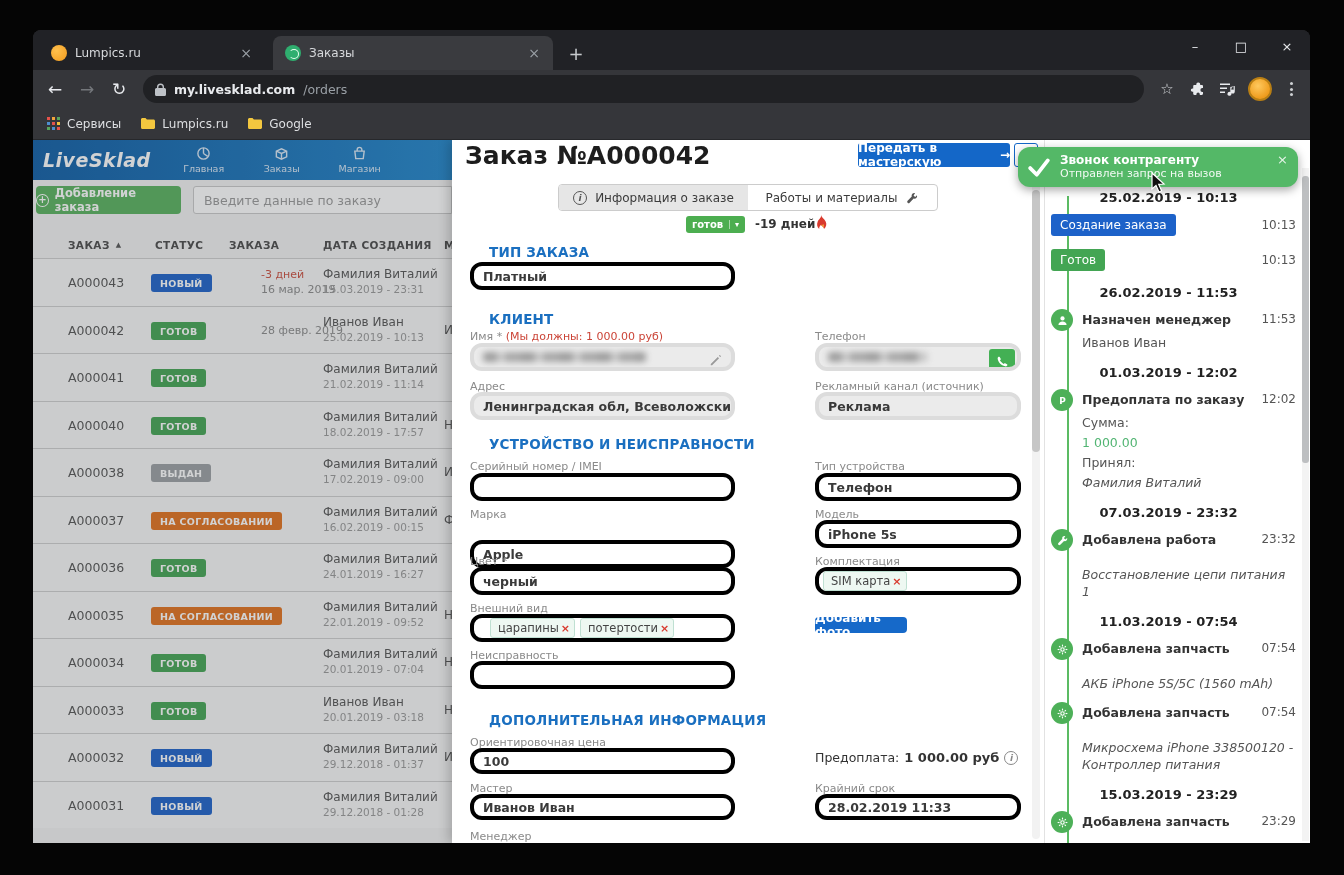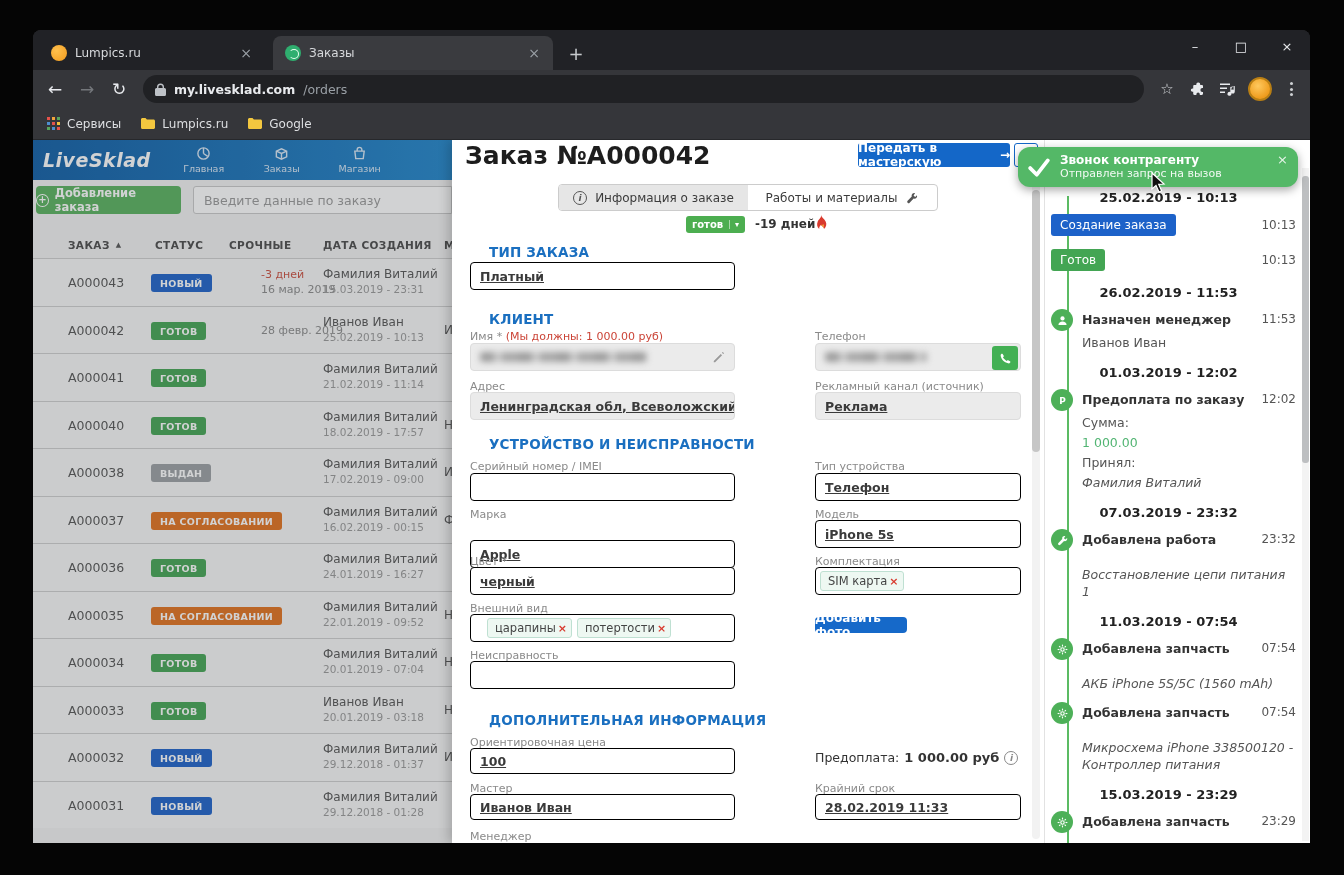--- a/index.html
+++ b/index.html
@@ -85,21 +85,21 @@
   .circle-i { width:14px; height:14px; border:1.4px solid #555; border-radius:50%; color:#555; font-size:9px; font-weight:bold; font-style:italic; display:inline-flex; align-items:center; justify-content:center; flex:none; }
   .statusrow { position:absolute; left:0; top:76px; width:592px; height:18px; }
   .status-dd { position:absolute; left:234px; top:0; height:17px; background:#4cae50; border-radius:3px; color:#fff; font-size:10px; font-weight:bold; display:flex; align-items:center; padding:0 6px; gap:6px; }
   .status-dd .caret { border-left:1px solid rgba(255,255,255,.5); padding-left:5px; font-size:8px; }
   .overdue { position:absolute; left:303px; top:1px; font-size:12px; font-weight:bold; color:#333; }
   .flame { position:absolute; left:360px; top:-2px; width:18px; height:20px; }
 
   .sec-h { position:absolute; font-size:13.5px; font-weight:bold; color:#1a6fc0; letter-spacing:.2px;margin-left:19px; }
   .flabel { position:absolute; font-size:11px; color:#8a8a8a; white-space:nowrap; }
   .flabel .red { color:#cb4437; }
-  .input { position:absolute; height:28px; border:1px solid #000000; border-radius:4px; background:#fff; font-size:12.5px; font-weight:bold; color:#3a3a3a; display:flex; align-items:center; padding:0 9px; overflow:hidden; white-space:nowrap;text-decoration:underline; }
+  .input { position:absolute; height:28px; border:4px solid #000000; border-radius:12px; background:#fff; font-size:12.5px; font-weight:bold; color:#3a3a3a; display:flex; align-items:center; padding:0 9px; overflow:hidden; white-space:nowrap; }
   .input.ro { background:#ebebeb; border-color:#dcdcdc; }
   .f-l { left:18px; width:265px; }
   .f-r { left:363px; width:206px; }
   .blur-fill { height:10px; width:68%; border-radius:3px; background:repeating-linear-gradient(90deg,#9e9e9e 0 14px,#c9c9c9 14px 22px,#a8a8a8 22px 38px); filter:blur(3px); }
   .edit-ico { position:absolute; right:8px; top:6px; width:14px; height:14px; }
   .phone-btn { position:absolute; right:2px; top:2px; width:26px; height:24px; background:#43b054; border-radius:3px; display:flex; align-items:center; justify-content:center; }
   .phone-btn svg { width:13px; height:13px; }
   .chip { display:inline-flex; align-items:center; height:20px; padding:0 4px 0 7px; margin-right:5px; border:1px solid #bfe0d2; background:#eef8f2; border-radius:3px; font-size:11.5px; font-weight:normal; color:#444; }
   .chip .chip-x { color:#d83a2e; font-weight:bold; font-size:11px; margin-left:2px; }
   .photo-btn { position:absolute; left:363px; top:477px; width:92px; height:16px; background:#1669c9; border-radius:4px; color:#fff; font-size:12px; font-weight:bold; display:flex; align-items:center; justify-content:center; }
@@ -258,21 +258,21 @@
           <div class="add-btn">
             <span class="plus">+</span>
             <span>Добавление заказа</span>
           </div>
           <input class="search-input" placeholder="Введите данные по заказу" style="">
         </div>
 
         <div class="thead">
           <span class="th" style="left:35px"><span>ЗАКАЗ</span><span class="sortarrow">▲</span></span>
           <span class="th" style="left:122px">СТАТУС</span>
-          <span class="th" style="left:196px">СРОЧНЫЕ</span>
+          <span class="th" style="left:196px">ЗАКАЗА</span>
           <span class="th" style="left:290px">ДАТА СОЗДАНИЯ</span>
           <span class="th" style="left:411px">М</span>
         </div>
 
         <div class="tbody">
             <div class="row">
               <span class="c-id">A000043</span>
               <span class="c-badge"><span class="badge" style="background: rgb(29, 98, 201);">НОВЫЙ</span></span>
               <span class="c-urgent">
                 <div class="urg-days">-3 дней</div>

